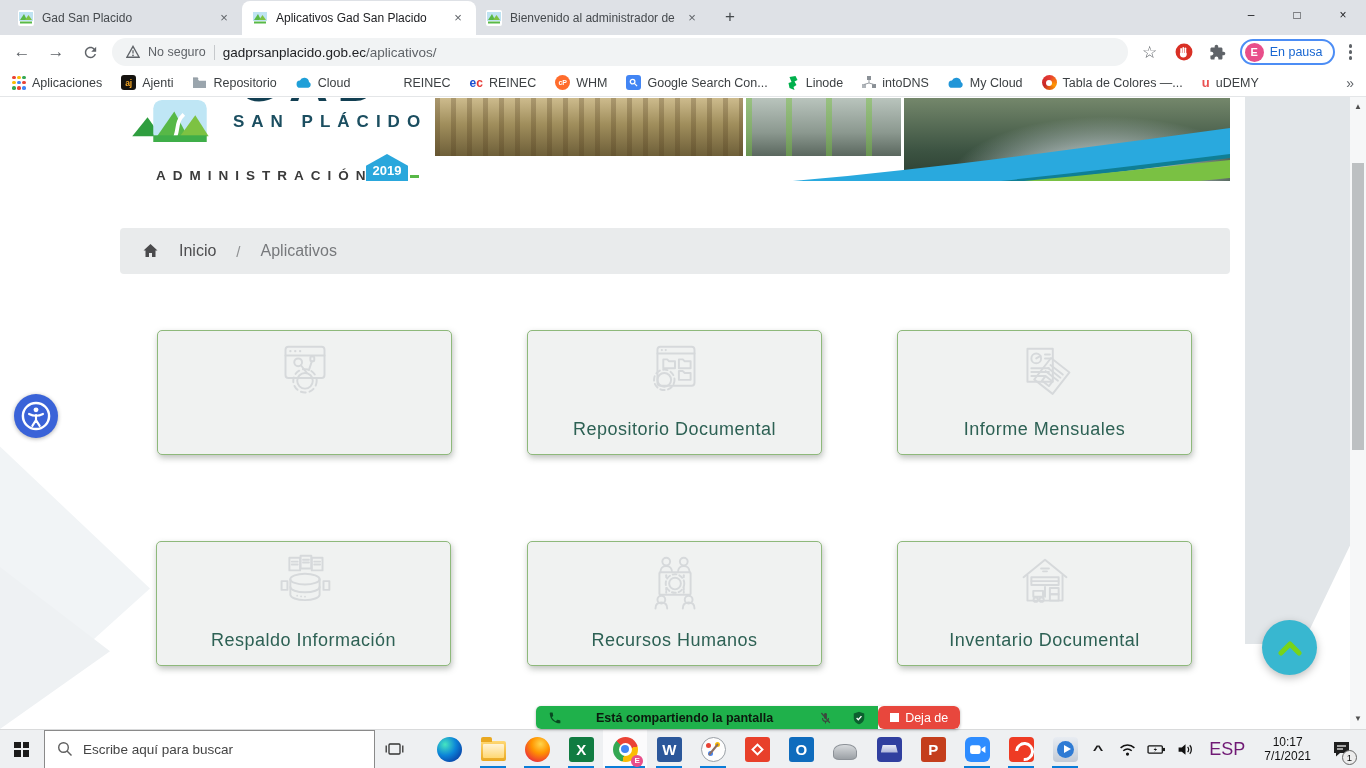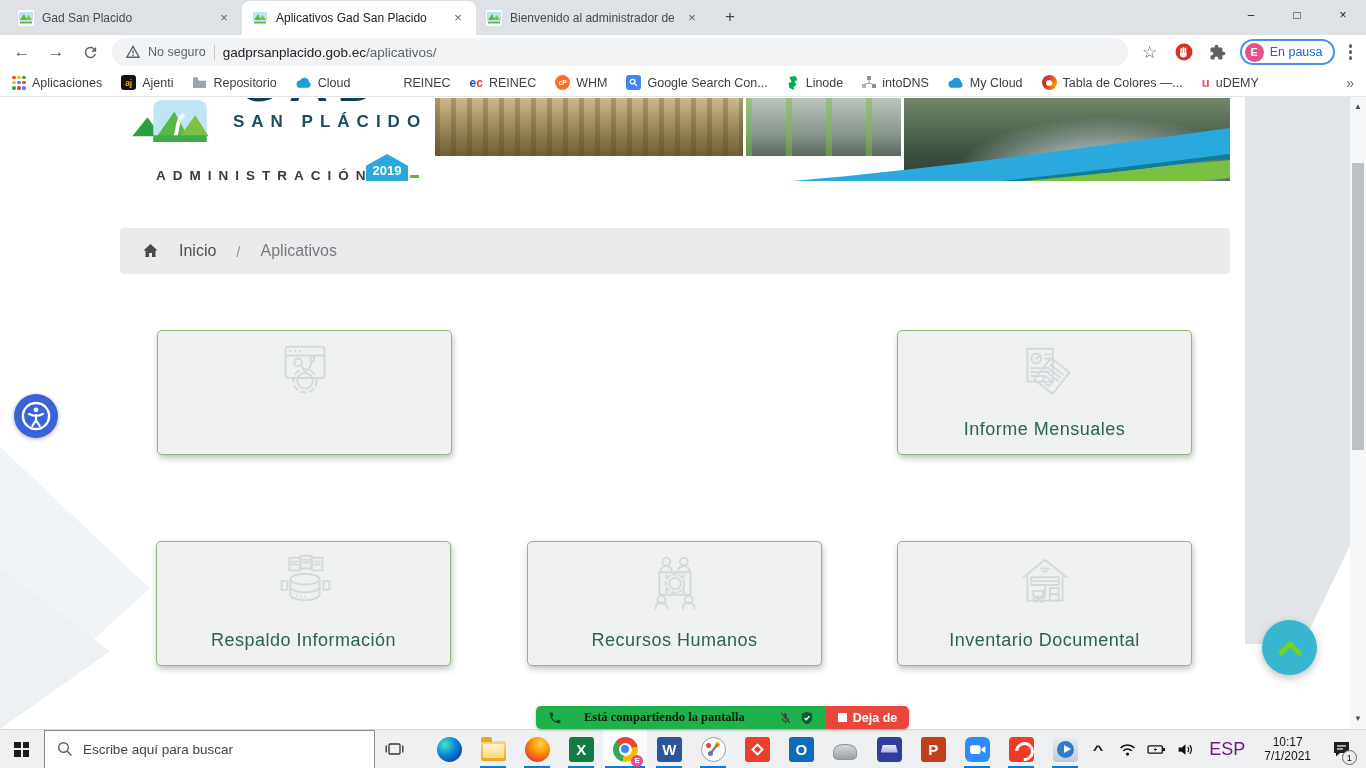--- a/index.html
+++ b/index.html
@@ -85,23 +85,23 @@
   .scrolltop-btn { position:absolute; left:1262px; top:523px; width:55px; height:55px; border-radius:50%; background:#38b7d0; box-shadow:0 3px 8px rgba(0,0,0,.25); display:flex; align-items:center; justify-content:center; }
 
   
   .scrollbar { position:absolute; right:0; top:0; width:16px; height:632px; background:#f6f7f8; }
   .sb-arrow { position:absolute; left:0; width:16px; height:16px; text-align:center; font-size:8px; color:#505050; line-height:16px; }
   .sb-up { top:2px; } .sb-down { bottom:2px; }
   .sb-thumb { position:absolute; left:2px; top:66px; width:12px; height:287px; background:#bdc0c2; }
 
   
   .share-bar { position:absolute; left:536px; top:706px; height:23px; display:flex; border-radius:5px; overflow:hidden; box-shadow:0 1px 3px rgba(0,0,0,.3); z-index:30; }
-  .share-green { background:#1fb14b; display:flex; align-items:center; gap:8px; padding:0 12px;font-family:Liberation Serif, serif; }
+  .share-green { background:#1fb14b; display:flex; align-items:center; gap:20px; padding:0 12px; }
   .share-msg { font-size:12.5px; font-weight:bold; color:#0b1a0e; padding:0 26px 0 14px; }
-  .share-red { background:#e8473d; display:flex; align-items:center; gap:6px; padding:0 12px; color:#fff; font-size:12.5px; font-weight:bold; }
+  .share-red { background:#e8473d; display:flex; align-items:center; gap:6px; padding:0 12px; color:#fff; font-size:12.5px; font-weight:normal;border-radius:6px; }
   .stop-sq { width:9px; height:9px; background:#fff; }
 
   
   .taskbar { position:absolute; left:0; bottom:0; width:1366px; height:39px; background:#eef0f2; border-top:1px solid #d9dadb; display:flex; align-items:center; }
   .start-btn { width:46px; height:39px; display:flex; align-items:center; justify-content:center; }
   .win-logo { width:15px; height:15px; display:grid; grid-template-columns:1fr 1fr; gap:1.5px; }
   .win-logo i { background:#1b1b1b; }
   .tb-search { width:346px; height:39px; background:#fff; border:1px solid #8a8a8a; display:flex; align-items:center; gap:10px; padding:0 12px; }
   .tb-search input { border:none; outline:none; font-size:13.5px; color:#3c3c3c; width:250px; font-family:"Liberation Sans",sans-serif; background:transparent; }
   .tb-search input::placeholder { color:#444; opacity:1; }
@@ -372,20 +372,34 @@
         <circle cx="30" cy="16.5" r="1.2" fill="#d6d9db" stroke="none"></circle>
         <circle cx="35" cy="16.5" r="1.2" fill="#d6d9db" stroke="none"></circle>
       <circle cx="33" cy="28" r="4"></circle>
         <line x1="35.8" y1="31" x2="42" y2="39"></line>
       <rect x="45.5" y="22" width="4" height="5" rx="1"></rect>
         <line x1="47" y1="27" x2="44" y2="36"></line>
       <circle cx="40" cy="47" r="8"></circle>
         <circle cx="40" cy="47" r="12" stroke-dasharray="5 4"></circle>
     </svg>
   </div>
+  <div class="tile t2">
+    <svg width="78" height="78" viewBox="0 0 80 80">
+      <rect x="22" y="12" width="38" height="40" rx="3"></rect>
+        <line x1="22" y1="19" x2="60" y2="19"></line>
+      <circle cx="26.5" cy="15.5" r="1.1" fill="#d6d9db" stroke="none"></circle>
+        <circle cx="30.5" cy="15.5" r="1.1" fill="#d6d9db" stroke="none"></circle>
+      <path d="M28 25 h4 l2 2 h6 v7 H28 Z"></path>
+        <path d="M44 25 h4 l2 2 h6 v7 H44 Z"></path>
+        <path d="M44 37 h4 l2 2 h6 v7 H44 Z"></path>
+      <circle cx="29" cy="46" r="7"></circle>
+        <circle cx="29" cy="46" r="10.5" stroke-dasharray="4.5 3.5"></circle>
+    </svg>
+    <div class="tile-label">Repositorio Documental</div>
+  </div>
   <div class="tile t3">
     <svg width="78" height="78" viewBox="0 0 80 80">
       <rect x="22" y="14" width="26" height="34"></rect>
       <circle cx="31" cy="24" r="5"></circle>
         <line x1="31" y1="24" x2="35.5" y2="21.5"></line>
       <line x1="40" y1="20" x2="45" y2="20"></line>
         <line x1="40" y1="24" x2="45" y2="24"></line>
       <line x1="26" y1="34" x2="44" y2="34"></line>
         <line x1="26" y1="38" x2="44" y2="38"></line>
         <line x1="26" y1="42" x2="40" y2="42"></line>

